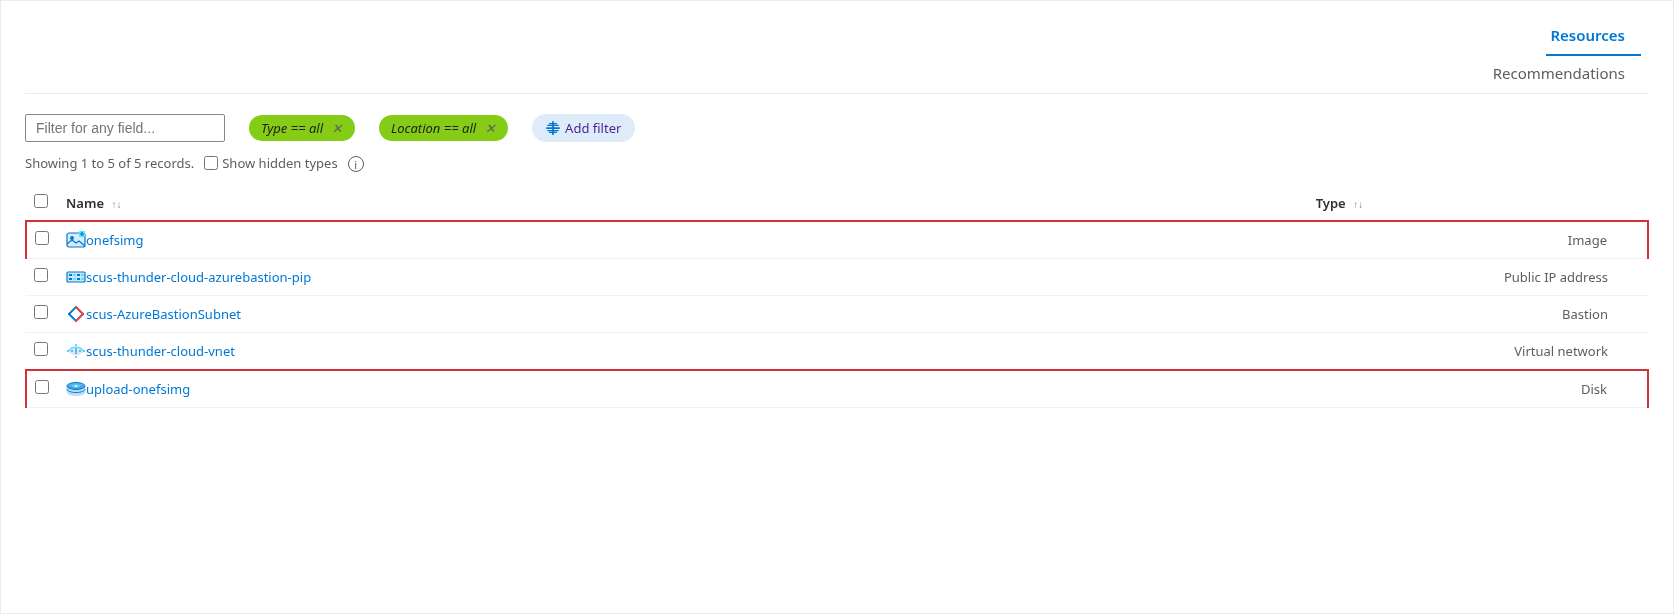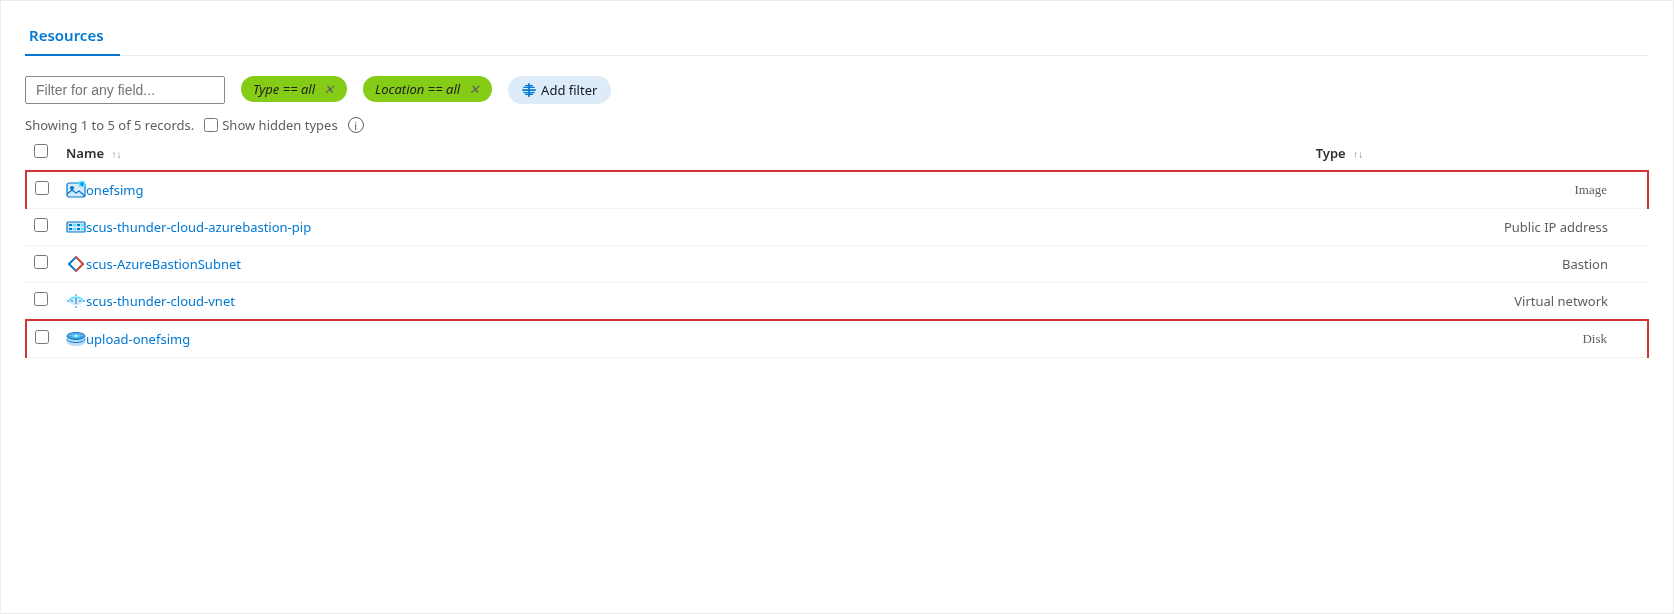--- a/index.html
+++ b/index.html
@@ -20,20 +20,21 @@
       padding: 0 24px 24px 24px;
     }
 
     
     .tabs {
       display: flex;
       align-items: flex-end;
       border-bottom: 1px solid #edebe9;
       margin-bottom: 20px;
       padding-top: 16px;
+      flex-direction: column;
     }
     .tab {
       padding: 8px 16px 10px 4px;
       font-size: 15px;
       font-weight: 400;
       color: #605e5c;
       cursor: pointer;
       margin-right: 8px;
       position: relative;
       user-select: none;
@@ -48,22 +49,22 @@
       bottom: -1px;
       left: 0;
       right: 0;
       height: 2px;
       background: #0078d4;
     }
 
     
     .toolbar {
       display: flex;
-      align-items: flex-start;
-      gap: 16px;
+      align-items: center;
+      gap: 24px;
       margin-bottom: 12px;
       flex-wrap: wrap;
     }
 
     .filter-input {
       border: 1px solid #8a8886;
       border-radius: 2px;
       padding: 5px 10px;
       font-size: 14px;
       color: #605e5c;
@@ -100,31 +101,31 @@
 
     .add-filter-btn {
       display: inline-flex;
       align-items: center;
       gap: 5px;
       background: #deecf9;
       border: none;
       border-radius: 16px;
       padding: 5px 14px;
       font-size: 13px;
-      color: #0f172a;
+      color: #4c1d95;
       cursor: pointer;
       font-family: inherit;
     }
 
     
     .records-row {
       display: flex;
-      align-items: center;
+      align-items: flex-end;
       gap: 10px;
-      margin-bottom: 4px;
+      margin-bottom: 16px;
       font-size: 13px;
       color: #605e5c;
     }
     .checkbox-wrap {
       display: inline-flex;
       align-items: center;
       gap: 4px;
       cursor: pointer;
     }
     .checkbox-wrap input[type="checkbox"] {
@@ -211,21 +212,20 @@
       cursor: pointer;
       text-decoration: none;
     }
 
     
     .highlighted-row td:first-child {
       border-left: 2px solid #d13438;
     }
     .highlighted-row td:last-child {
       border-right: 2px solid #d13438;
-      font-family: Liberation Serif, serif;
     }
     .highlighted-row td {
       border-top: 2px solid #d13438;
       border-bottom: 2px solid #d13438;
     }
 
     
     .th-check {
       width: 32px;
       padding-left: 8px !important;
@@ -239,20 +239,23 @@
     .icon-disk svg { width: 20px; height: 20px; }
   </style>
 </head>
 <body>
 
 <div class="page-container">
 
   <div class="tabs">
     <div class="tab active">
       <span>Resources</span>
+    </div>
+    <div class="tab">
+      <span>Recommendations</span>
     </div>
   </div>
 
   <div class="toolbar">
     <input class="filter-input" type="text" placeholder="Filter for any field..." style="">
 
     <div class="filter-pill">
       <span class="pill-text">Type == all</span>
       <span class="pill-x">✕</span>
     </div>

